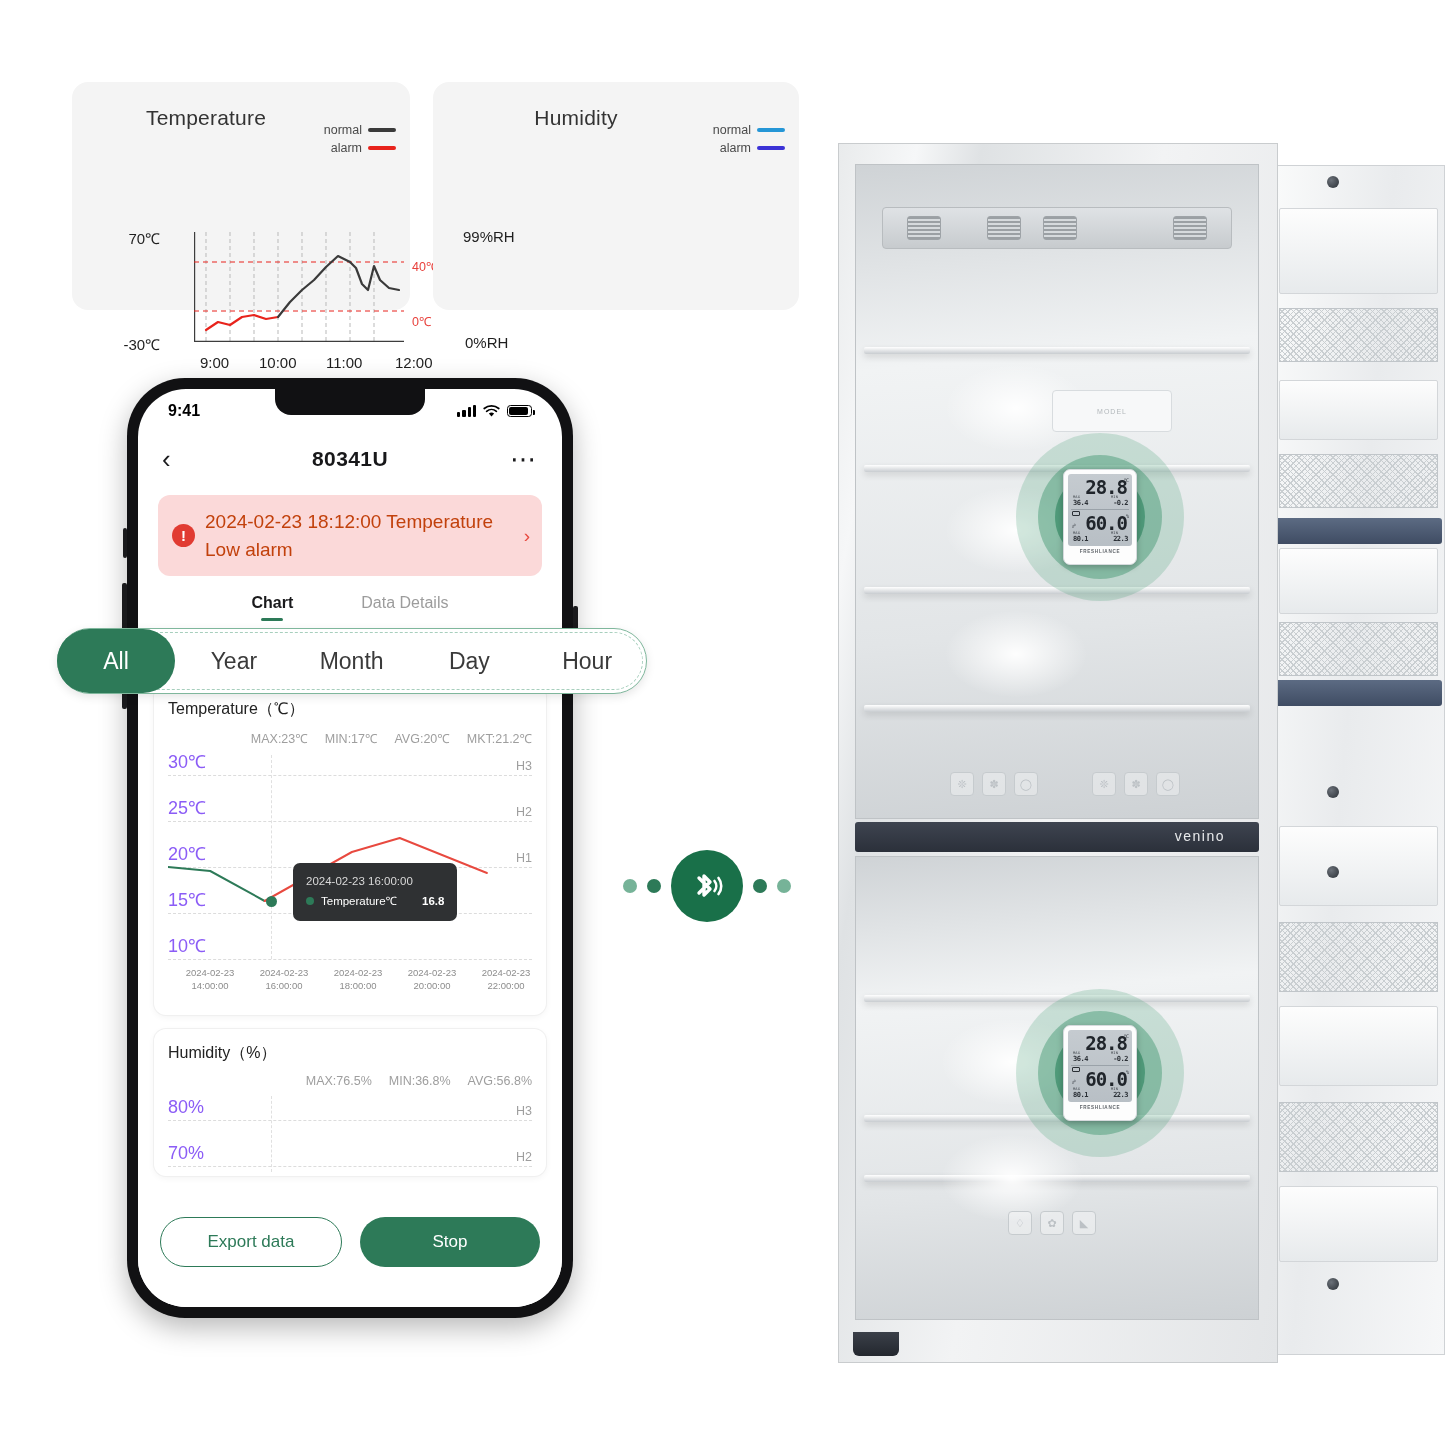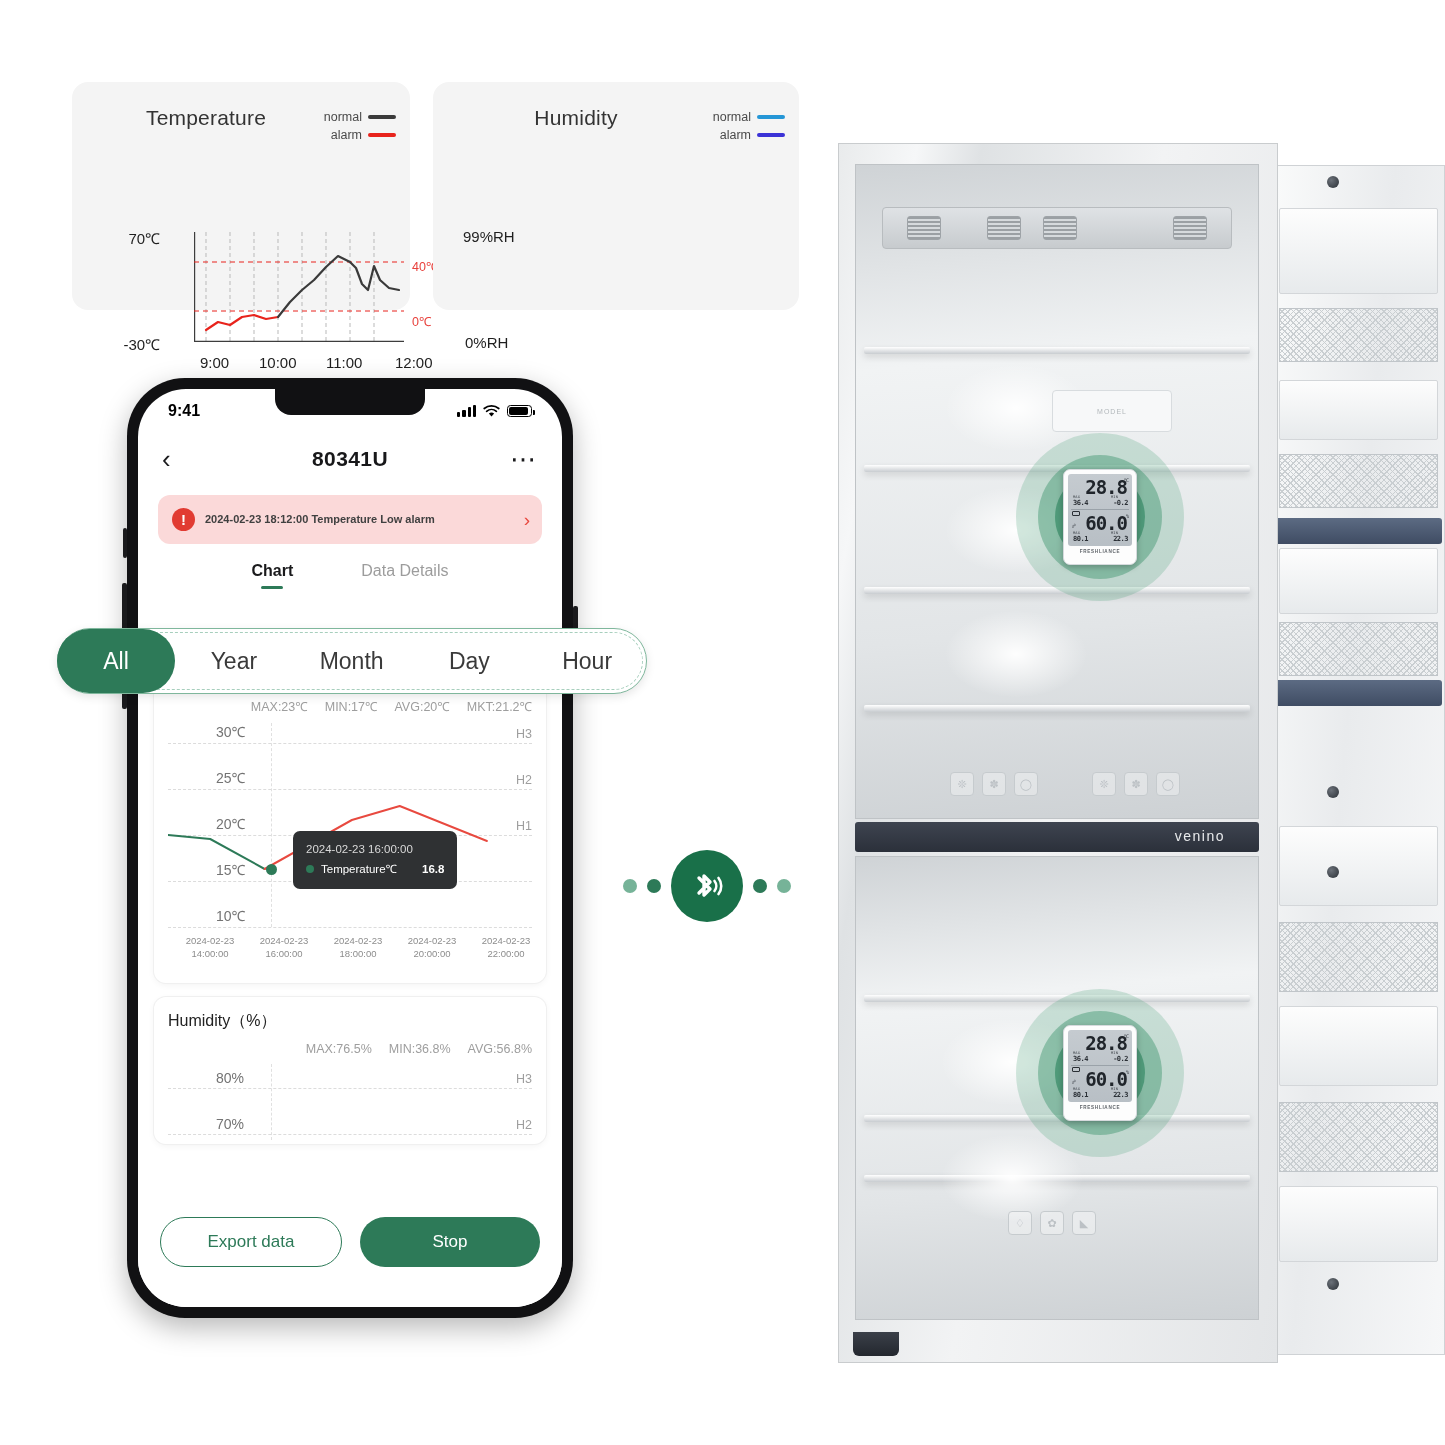--- a/index.html
+++ b/index.html
@@ -21,21 +21,21 @@
   #hum-card  { left: 433px; top: 82px; width: 366px; height: 228px; }
 
   .mini-title {
     position: absolute; top: 24px; left: 0; width: 100%;
     text-align: center;
     font-size: 21px; color: #333; letter-spacing: .2px;
   }
   #temp-card .mini-title { padding-right: 70px; }
   #hum-card  .mini-title { padding-right: 80px; }
 
-  .legend { position: absolute; right: 14px; top: 26px; }
+  .legend { position: absolute; right: 14px; top: 39px; }
   .legend-row { display: flex; align-items: center; justify-content: flex-end; gap: 6px; height: 18px; }
   .legend-label { font-size: 12.5px; color: #4a4a4a; }
   .legend-swatch { width: 28px; height: 4px; border-radius: 2px; display: block; }
 
   .mini-plot { position: absolute; }
   .ax-lbl { position: absolute; font-size: 12.5px; color: #2b2b2b; white-space: nowrap; }
   .ax-lbl.red { color: #e8413c; }
   .ax-lbl.blue { color: #5a5ae0; }
   .tick-lbl { position: absolute; font-size: 15px; color: #1f1f1f; }
 
@@ -99,21 +99,21 @@
 
   .alarm-banner {
     margin: 10px 20px 0; background:#fbd9d9; border-radius:12px;
     display:flex; align-items:center; gap:10px; padding: 13px 12px 13px 14px;
   }
   .alarm-icon {
     flex:0 0 auto; width:23px;height:23px;border-radius:50%;background:#e13b32;
     color:#fff; font-size:15px; font-weight:bold; display:flex;align-items:center;justify-content:center;
     line-height:1;
   }
-  .alarm-text { flex:1; font-size:11px; color:#404040; line-height:1.45;font-weight:bold; }
+  .alarm-text { flex:1; font-size:19px; color:#c2410c; line-height:1.45; }
   .alarm-chevron { color:#e8493f; font-size:19px; font-weight:300; }
 
   .tabs { display:flex; justify-content:center; gap:68px; margin-top:18px; }
   .tab { font-size:16px; color:#9c9c9c; position:relative; padding-bottom:9px; }
   .tab.active { color:#1a1a1c; font-weight:bold; }
   .tab.active::after {
     content:""; position:absolute; left:50%; transform:translateX(-50%); bottom:0;
     width:22px; height:3.5px; background:#2d7a58; border-radius:2px;
   }
 
@@ -123,21 +123,21 @@
     margin: 0 16px 14px; background:#fff; border-radius:12px;
     box-shadow: 0 0 0 1px #f0f0f0, 0 2px 7px rgba(0,0,0,.05);
     padding: 14px 14px 10px;
   }
   .card-title { font-size:16px; color:#222; }
   .card-stats { display:flex; justify-content:flex-end; gap:17px; margin-top:10px;
     font-size:12.5px; color:#9e9e9e; }
   .plot { position:relative; margin-top:8px; }
   .grid-line { position:absolute; left:0; right:0; border-top:1px dashed #dcdcdc; }
   .vgrid { position:absolute; top:0; bottom:0; border-left:1px dashed #e0e0e0; }
-  .y-lbl { position:absolute; left:0; font-size:14px; color:#737373; transform:translateY(-100%);margin-left:48px; }
+  .y-lbl { position:absolute; left:0; font-size:18px; color:#8b5cf6; transform:translateY(-100%); }
   .h-lbl { position:absolute; right:0; font-size:12.5px; color:#9e9e9e; transform:translateY(-100%);text-align:right; }
   .x-lbl { position:absolute; font-size:9.5px; color:#8c8c8c; text-align:center; line-height:1.35;
     transform:translateX(-50%); white-space:pre; }
 
   .tooltip {
     position:absolute; background:#2f3133; border-radius:7px; color:#fff;
     padding: 9px 13px 10px; font-size:11.5px; line-height:1.7; z-index:4;
   }
   .tt-row { display:flex; align-items:center; gap:7px; }
   .tt-dot { width:8px;height:8px;border-radius:50%;background:#2d7a58; display:block;}

